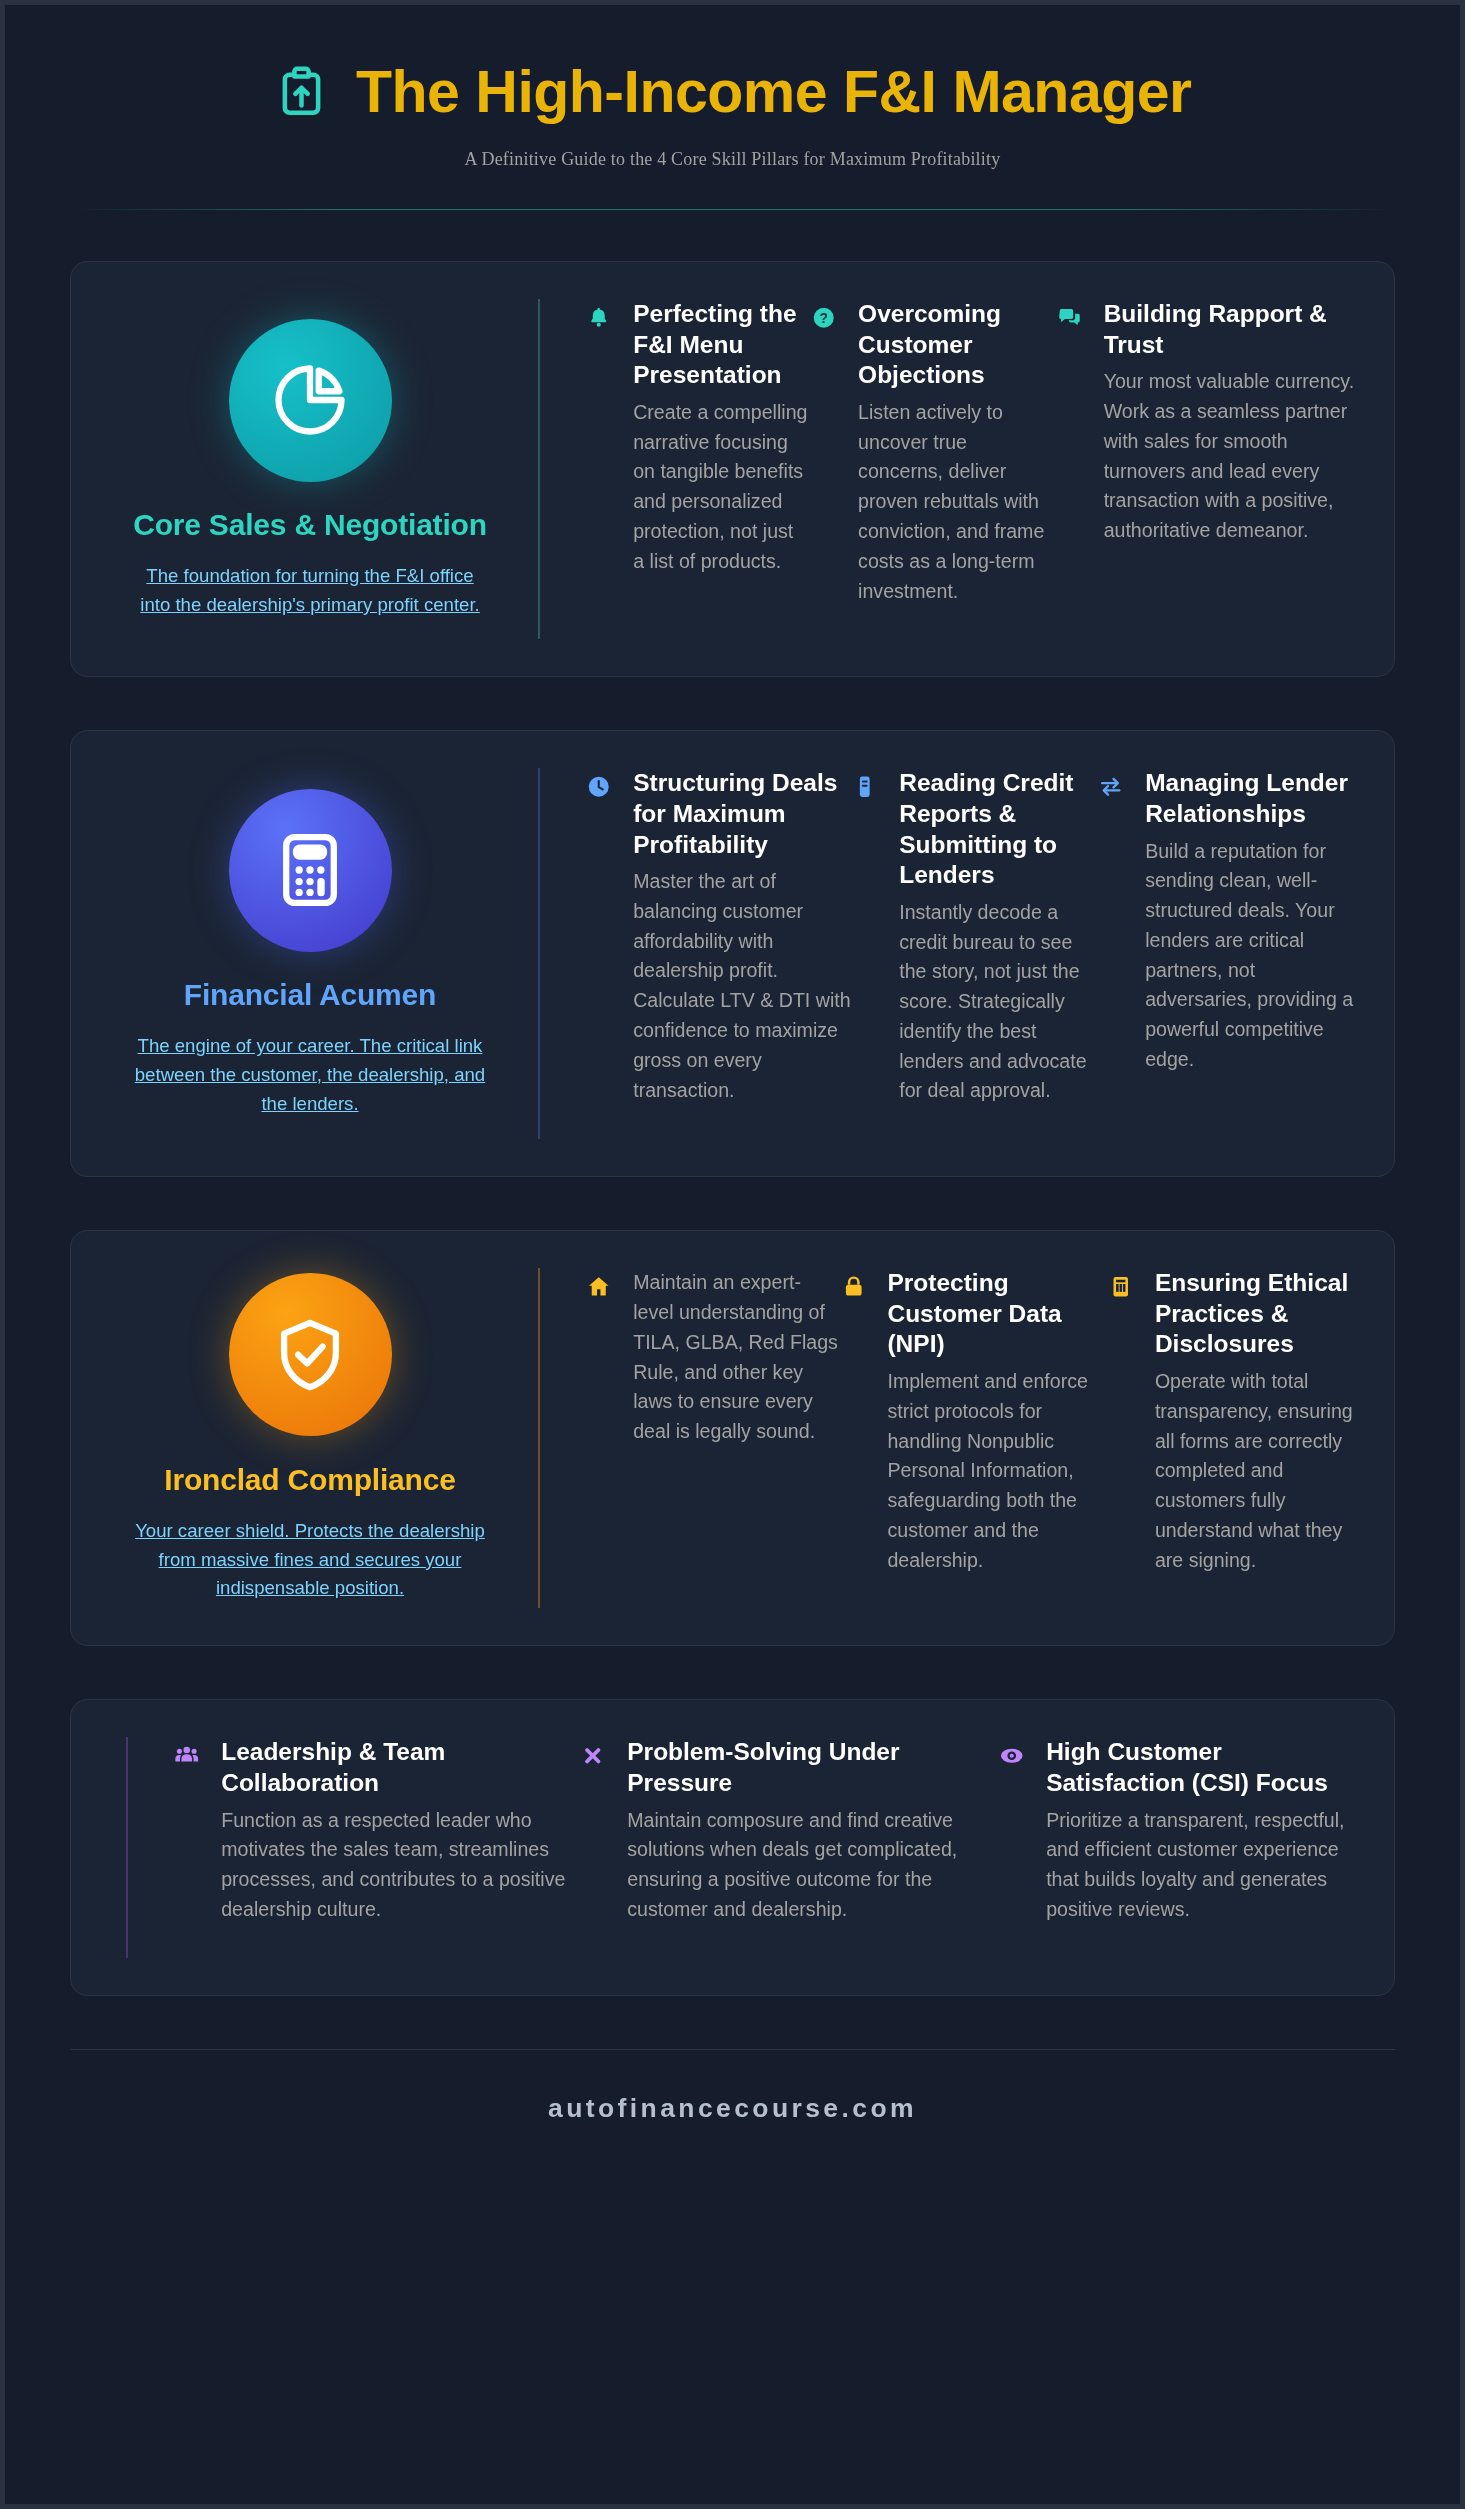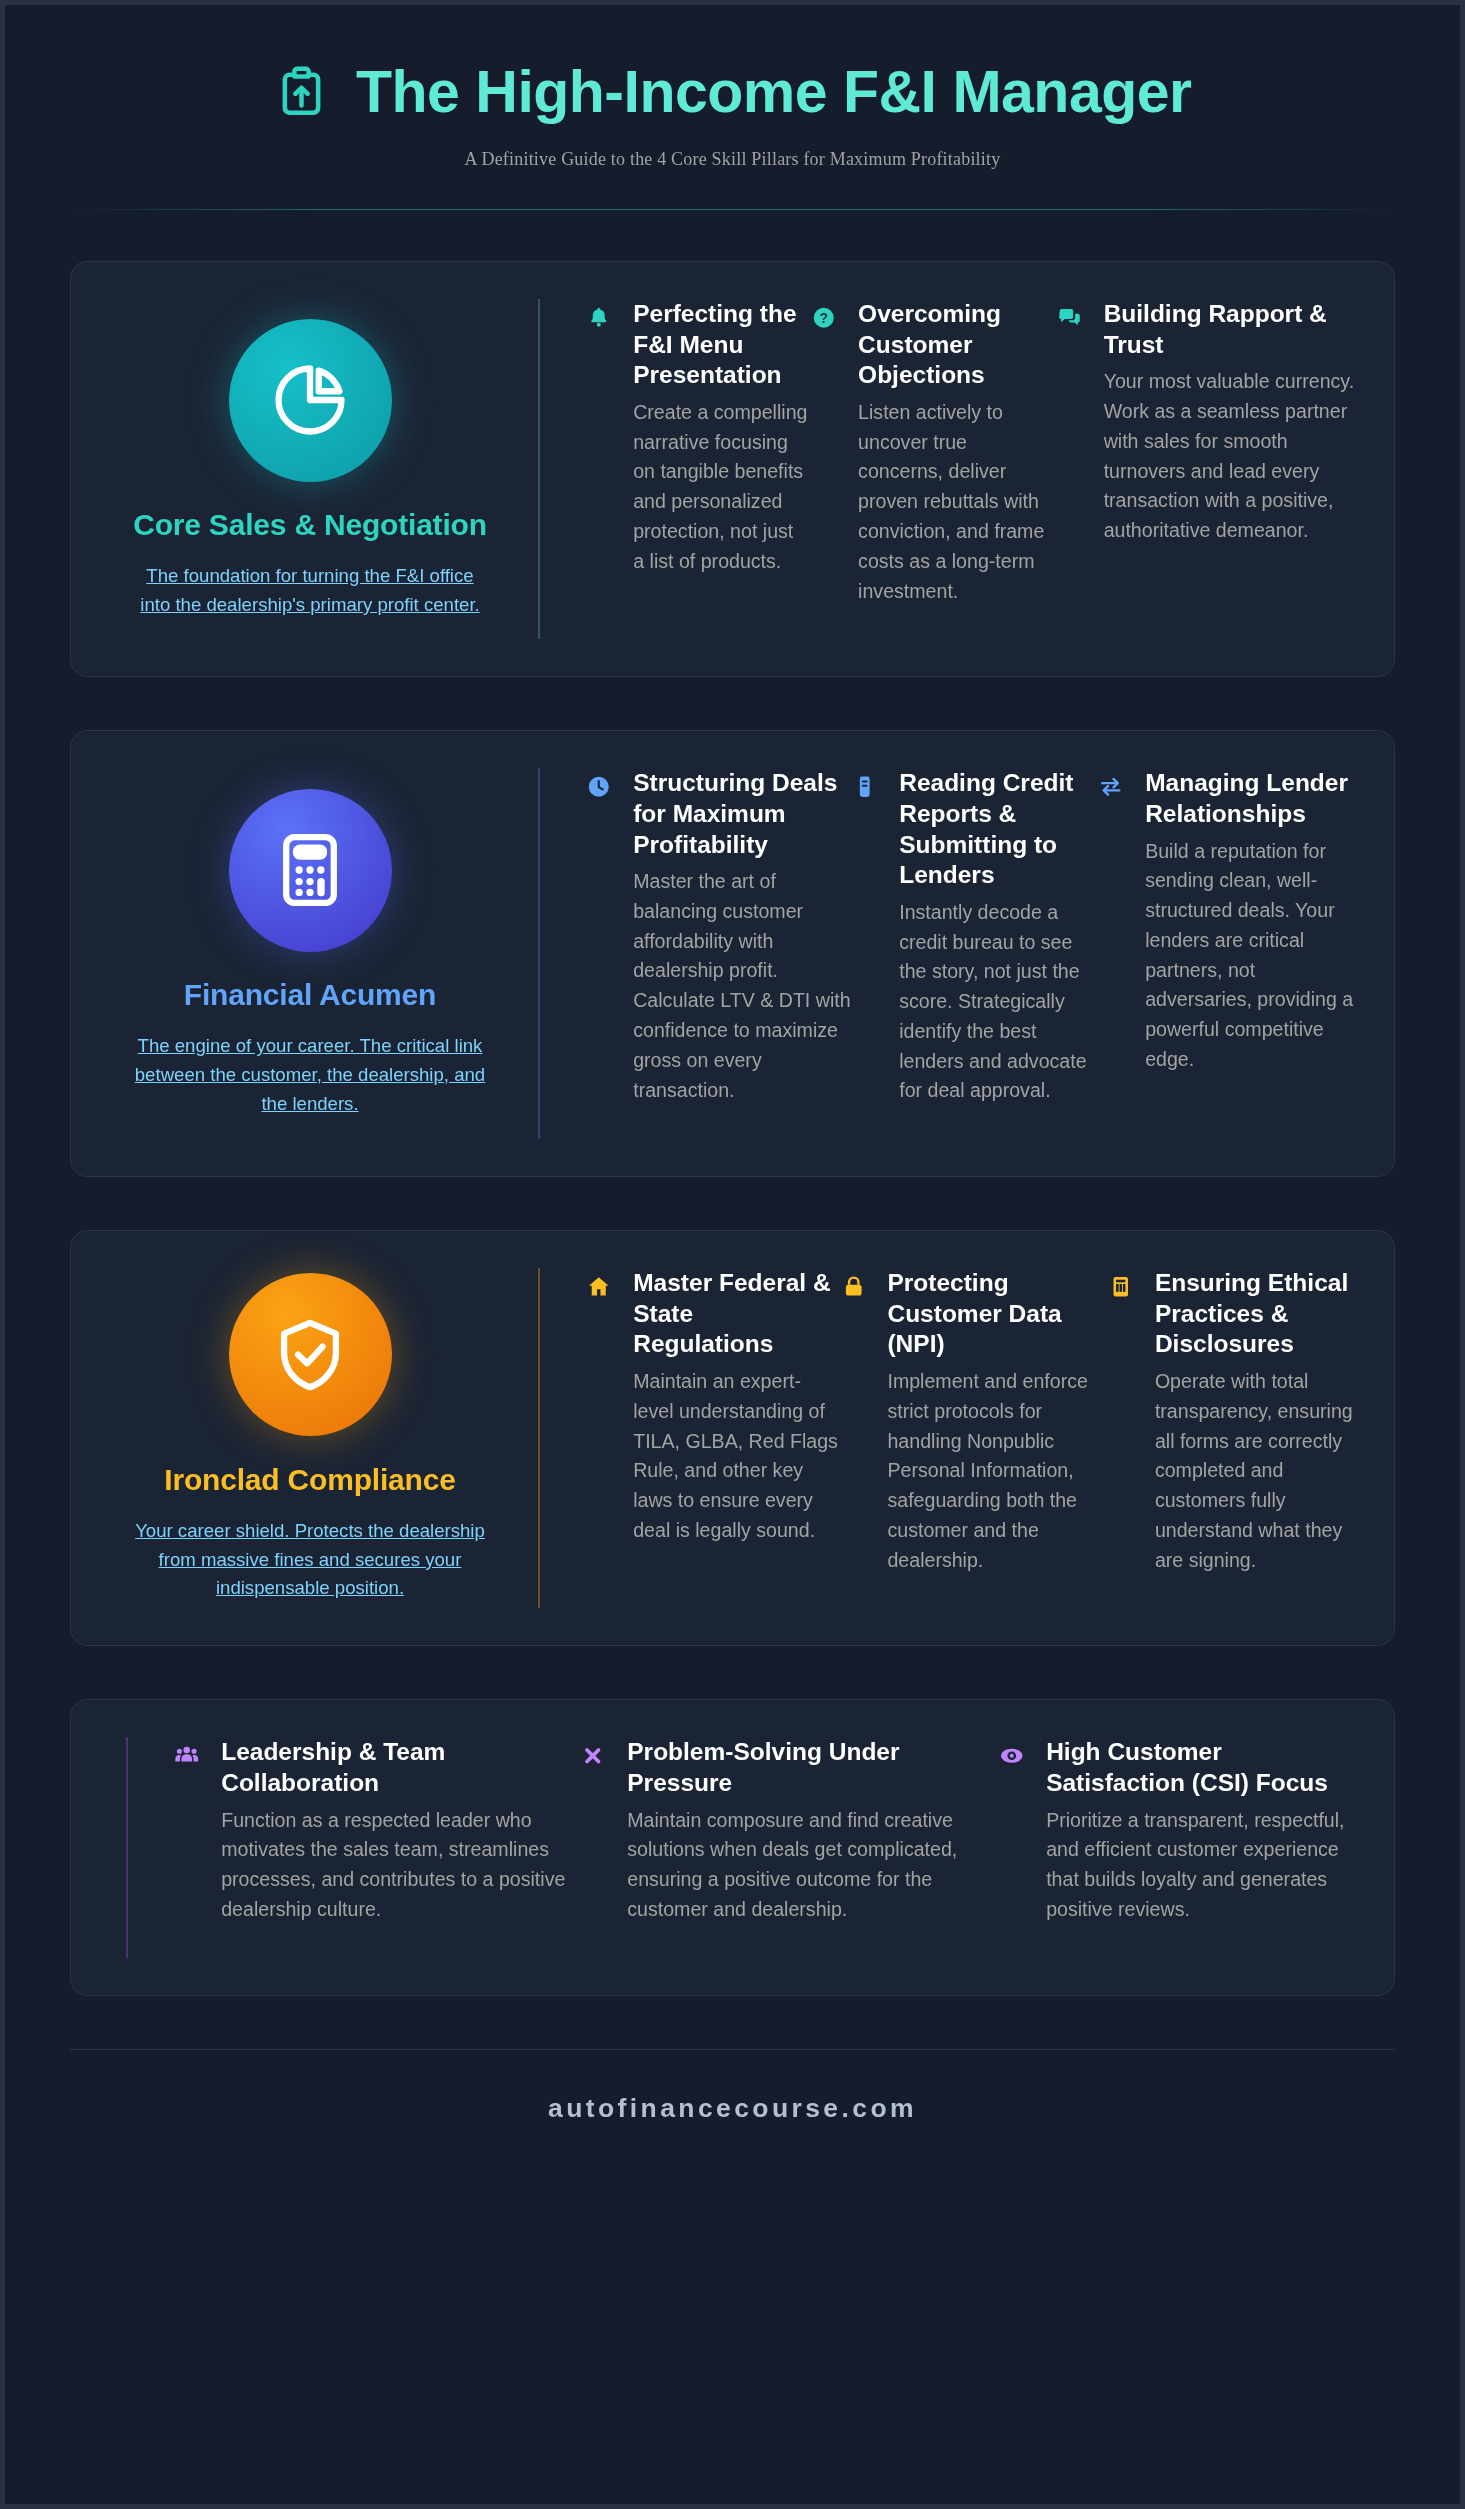--- a/index.html
+++ b/index.html
@@ -35,21 +35,21 @@
   }
   .logo-icon {
     width: 57px;
     height: 59px;
     flex: 0 0 auto;
     display: block;
   }
   .main-title {
     font-size: 59px;
     font-weight: bold;
-    color: #5eead4;
+    color: #eab308;
     letter-spacing: -0.5px;
     line-height: 1.05;
     white-space: nowrap;
   }
   .subtitle {
     margin-top: 25.5px;
     font-size: 18px;
     color: #a3a3a3;
     font-weight: 400;
     letter-spacing: 0.2px;
@@ -323,21 +323,20 @@
           <div class="pillar-desc">Your career shield. Protects the dealership from massive fines and secures your indispensable position.</div>
         </div>
         <div class="card-right" style="border-left-color:#6b5326;">
           <div class="skill">
             <span class="skill-icon">
               <svg viewBox="0 0 24 24" fill="#fbbf24">
                   <path d="M12 3 2.8 11h2.6v9.2h5v-5.8h3.2v5.8h5V11h2.6z"></path>
                 </svg>
             </span>
             <div class="skill-body">
-              <div class="skill-title">Master Federal &amp; State Regulations</div>
               <div class="skill-desc">Maintain an expert-level understanding of TILA, GLBA, Red Flags Rule, and other key laws to ensure every deal is legally sound.</div>
             </div>
           </div>
           <div class="skill">
             <span class="skill-icon">
               <svg viewBox="0 0 24 24" fill="none">
                   <path d="M7.6 10.2V7.8a4.4 4.4 0 0 1 8.8 0v2.4" stroke="#fbbf24" stroke-width="2.3"></path>
                   <rect x="4.6" y="10.2" width="14.8" height="10" rx="2.4" fill="#fbbf24"></rect>
                 </svg>
             </span>

